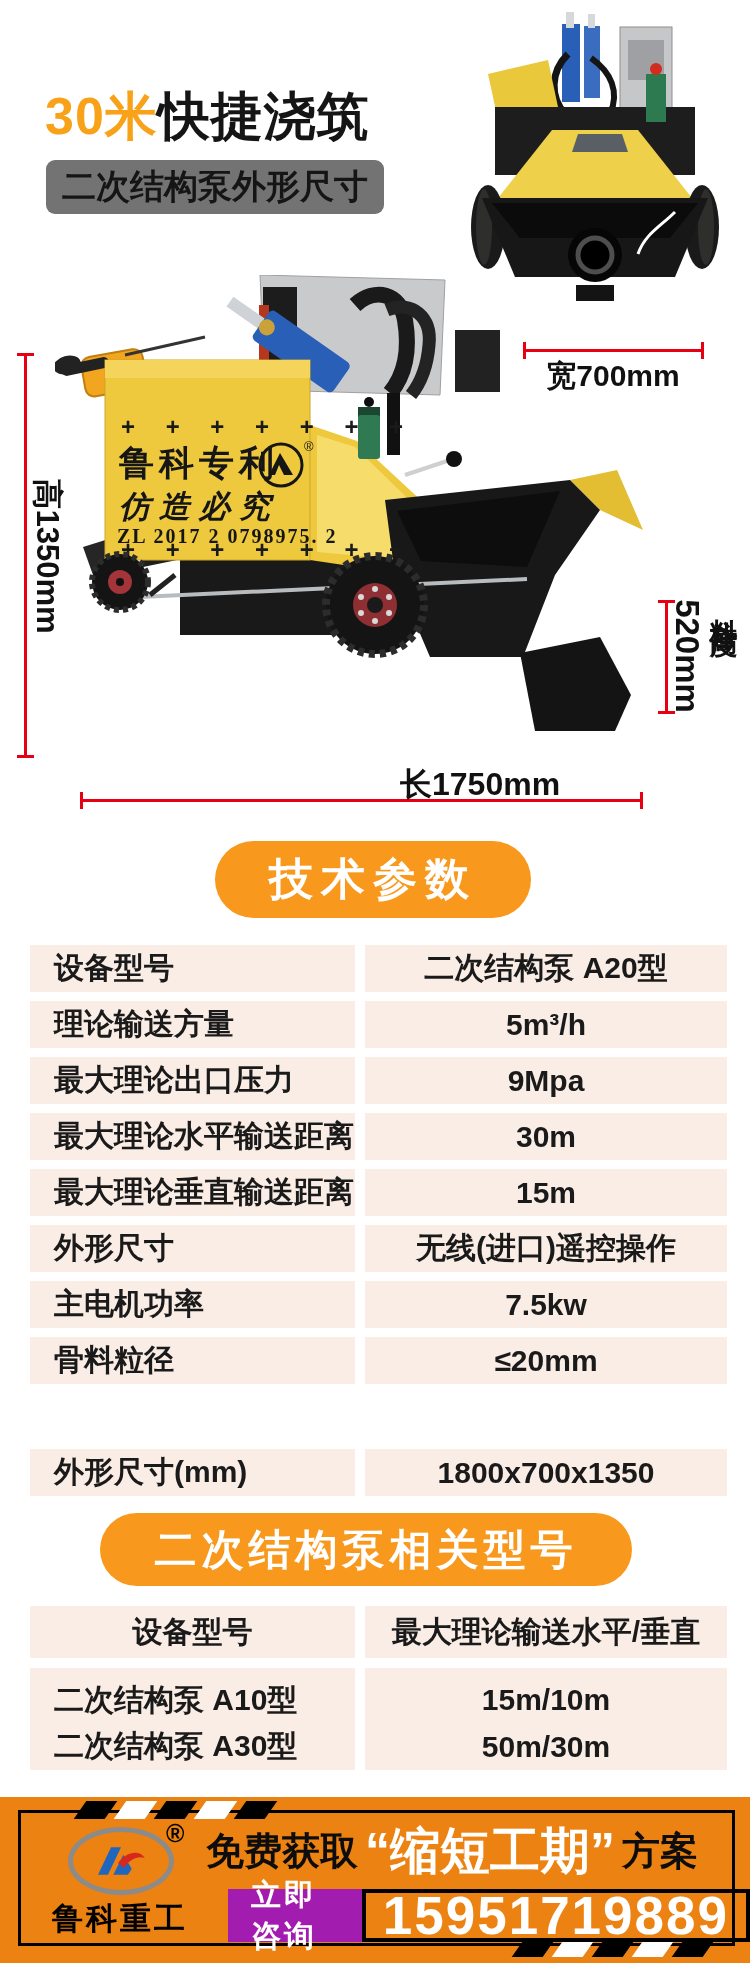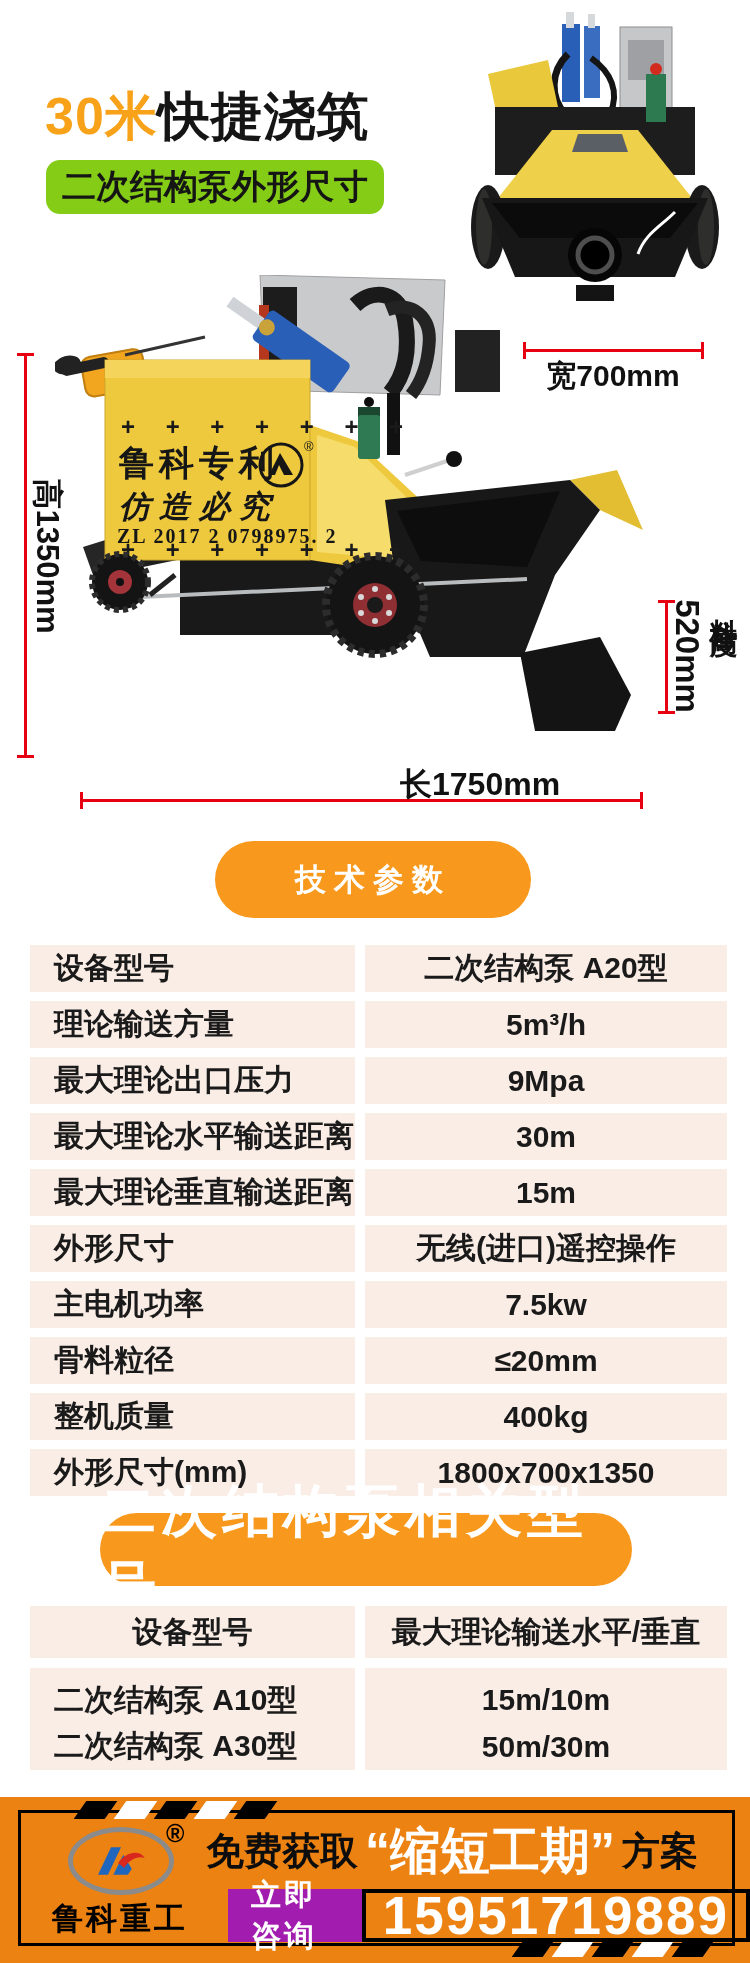--- a/index.html
+++ b/index.html
@@ -3,39 +3,39 @@
 <meta charset="utf-8">
 <style>
   html,body{margin:0;padding:0;background:#fff;}
   .page{position:relative;width:750px;height:1963px;background:#fff;overflow:hidden;
         font-family:"Liberation Sans","DejaVu Sans",sans-serif;color:#141414;}
 
   
   .title{position:absolute;left:45px;top:82px;font-size:52px;font-weight:bold;color:#151515;
          letter-spacing:1px;white-space:nowrap;}
   .title .hl{color:#F7A219;}
-  .badge{position:absolute;left:46px;top:160px;background:#84cc16;border-radius:14px;
+  .badge{position:absolute;left:46px;top:160px;background:#737373;border-radius:9px;
          padding:4px 16px;font-size:34px;font-weight:bold;color:#151515;white-space:nowrap;}
 
   
   .hline{position:absolute;height:3px;background:#E60012;}
   .hline::before,.hline::after{content:"";position:absolute;width:3px;height:17px;top:-7px;background:#E60012;}
   .hline::before{left:0;} .hline::after{right:0;}
   .vline{position:absolute;width:3px;background:#E60012;}
   .vline::before,.vline::after{content:"";position:absolute;height:3px;width:17px;left:-7px;background:#E60012;}
   .vline::before{top:0;} .vline::after{bottom:0;}
   .dim{position:absolute;color:#111;font-weight:600;white-space:nowrap;}
   .rot{transform:rotate(90deg);}
   .vertcn{writing-mode:vertical-rl;letter-spacing:3px;}
 
   
   .pill{position:absolute;background:#F8991D;border-radius:40px;color:#fff;font-weight:bold;
         display:flex;align-items:center;justify-content:center;letter-spacing:8px;}
-  .pill1{left:215px;top:841px;width:316px;height:77px;font-size:31px;}
-  .pill2{left:100px;top:1513px;width:532px;height:73px;font-size:56px;letter-spacing:5px;}
+  .pill1{left:215px;top:841px;width:316px;height:77px;font-size:44px;}
+  .pill2{left:100px;top:1513px;width:532px;height:73px;font-size:42px;letter-spacing:5px;}
 
   
   .trow{position:absolute;left:30px;width:697px;height:47px;}
   .trow2{position:absolute;left:30px;width:697px;}
   .cell{position:absolute;top:0;height:100%;background:#FAEDE6;display:flex;align-items:center;
         font-size:30px;color:#1a1a1a;font-weight:600;}
   .cL{left:0;width:325px;padding-left:24px;box-sizing:border-box;}
   .cR{left:335px;width:362px;justify-content:center;text-align:center;}
   .center{justify-content:center;padding-left:0;}
 
@@ -207,24 +207,20 @@
     <div class="cell cR">无线(进口)遥控操作</div>
   </div>
   <div class="trow" style="top:1281px;">
     <div class="cell cL">主电机功率</div>
     <div class="cell cR">7.5kw</div>
   </div>
   <div class="trow" style="top:1337px;">
     <div class="cell cL">骨料粒径</div>
     <div class="cell cR">≤20mm</div>
   </div>
-  <div class="trow" style="top:1393px;">
-    <div class="cell cL">整机质量</div>
-    <div class="cell cR">400kg</div>
-  </div>
   <div class="trow" style="top:1449px;">
     <div class="cell cL">外形尺寸(mm)</div>
     <div class="cell cR">1800x700x1350</div>
   </div>
 
   <div class="pill pill2">二次结构泵相关型号</div>
 
   <div class="trow2" style="top:1606px;height:52px;">
     <div class="cell cL center">设备型号</div>
     <div class="cell cR">最大理论输送水平/垂直</div>

